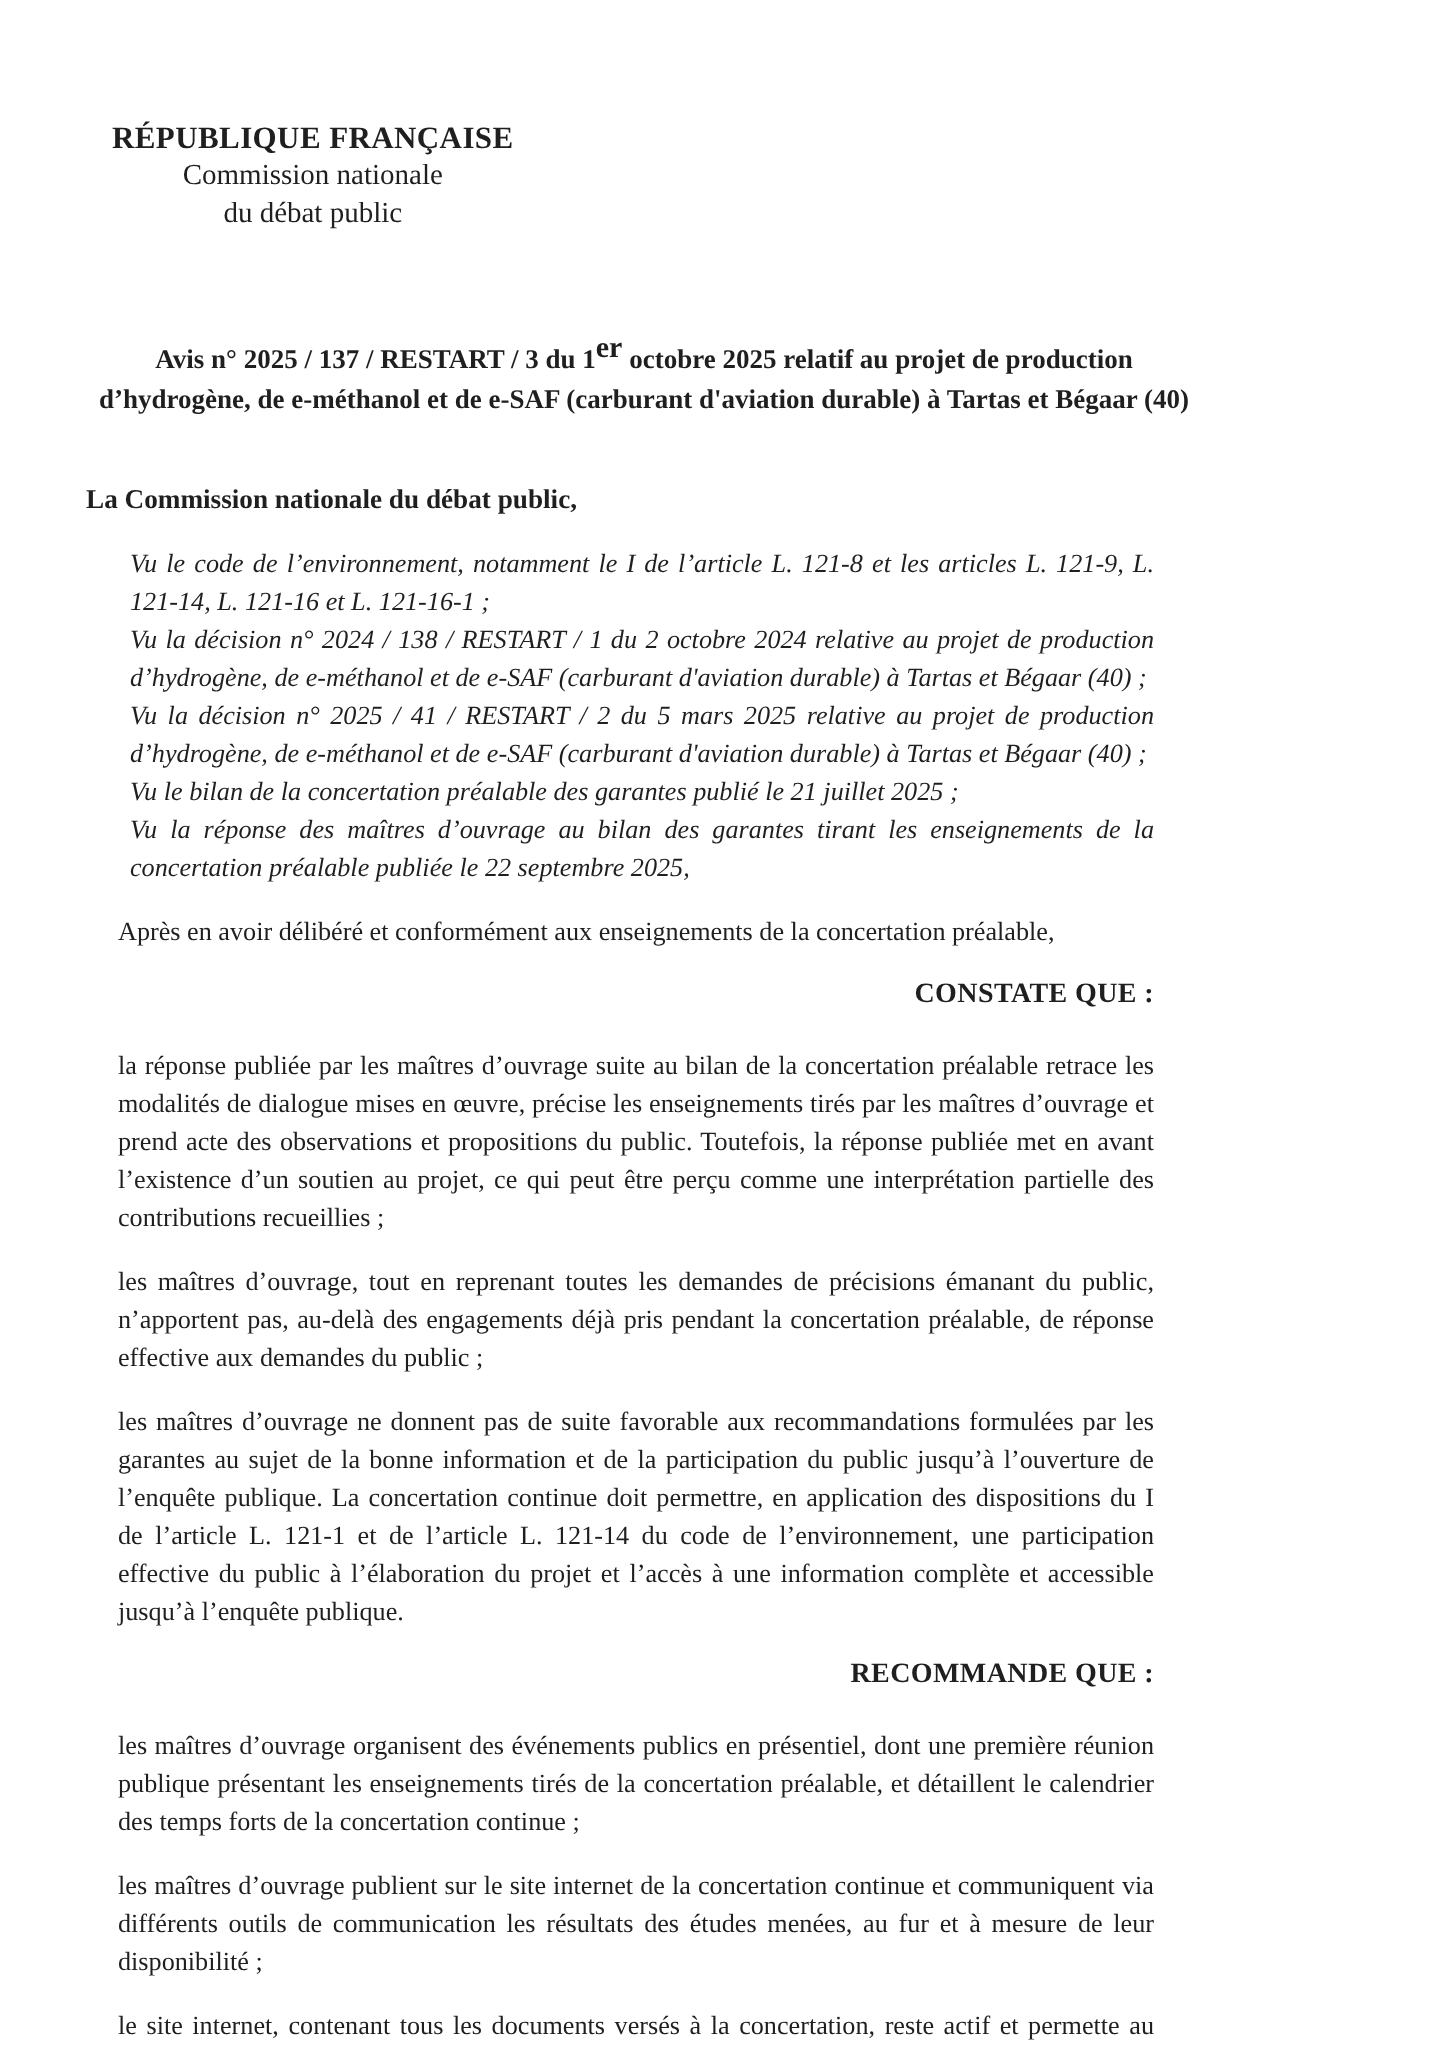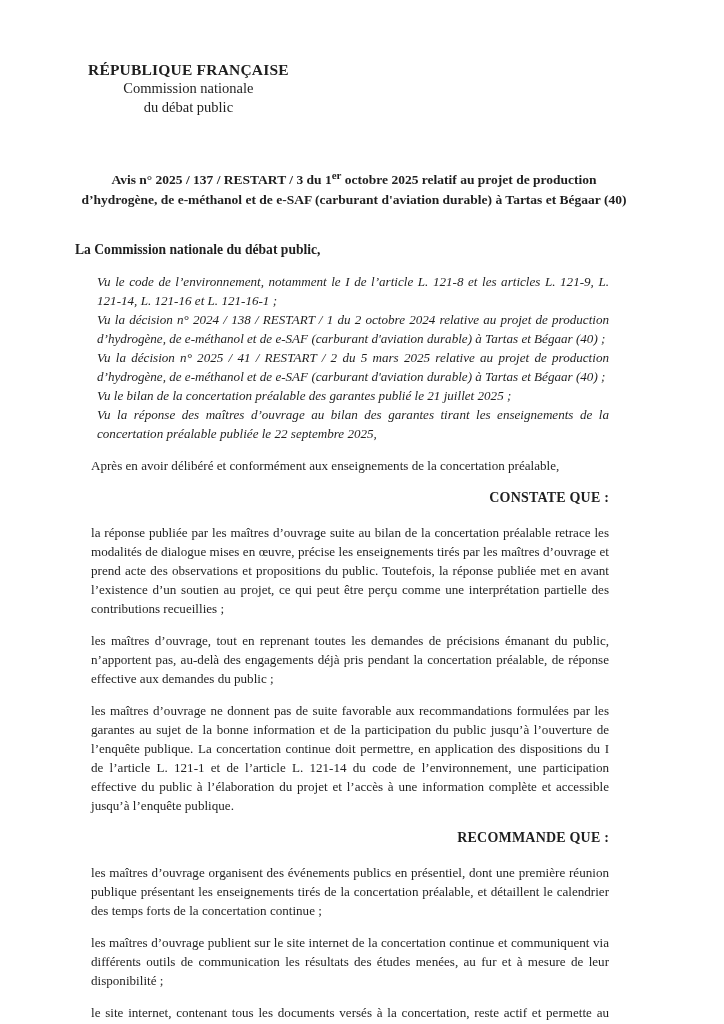--- a/index.html
+++ b/index.html
@@ -5,41 +5,41 @@
   html,body{margin:0;padding:0;}
   body{
     width:724px;height:1024px;
     background:#ffffff;
     font-family:"Liberation Serif","DejaVu Serif",serif;
     color:#1f1f1f;
     font-size:13.1px;
     line-height:19px;
     -webkit-font-smoothing:antialiased;
   }
-  .page{position:relative;width:644px;height:1024px;overflow:hidden;background:#fff;padding-left:32px;}
+  .page{position:relative;width:644px;height:1024px;overflow:hidden;background:#fff;}
   .letterhead{
     display:inline-block;
     margin:60px 0 0 56px;
     text-align:center;
     font-size:14.5px;
     line-height:19px;
   }
   .letterhead .republic{
     font-weight:700;
     font-size:15.5px;
     letter-spacing:.2px;
   }
   .doc-title{
     margin:53px 44px 0 44px;
     text-align:center;
     font-weight:700;
     font-size:13.5px;
     line-height:20px;
   }
-  .doc-title sup{font-size:11px;line-height:0;}
+  .doc-title sup{font-size:15px;line-height:0;}
   .content{margin:0 67px 0 43px;}
   .salutation{
     margin:30px 0 13px 0;
     font-weight:700;
     font-size:13.6px;
   }
   .vu-block{margin:0 0 13px 22px;}
   .vu-block p{margin:0;text-align:justify;font-style:italic;}
   p.body{margin:0 0 13px 16px;text-align:justify;}
   .section-heading{

